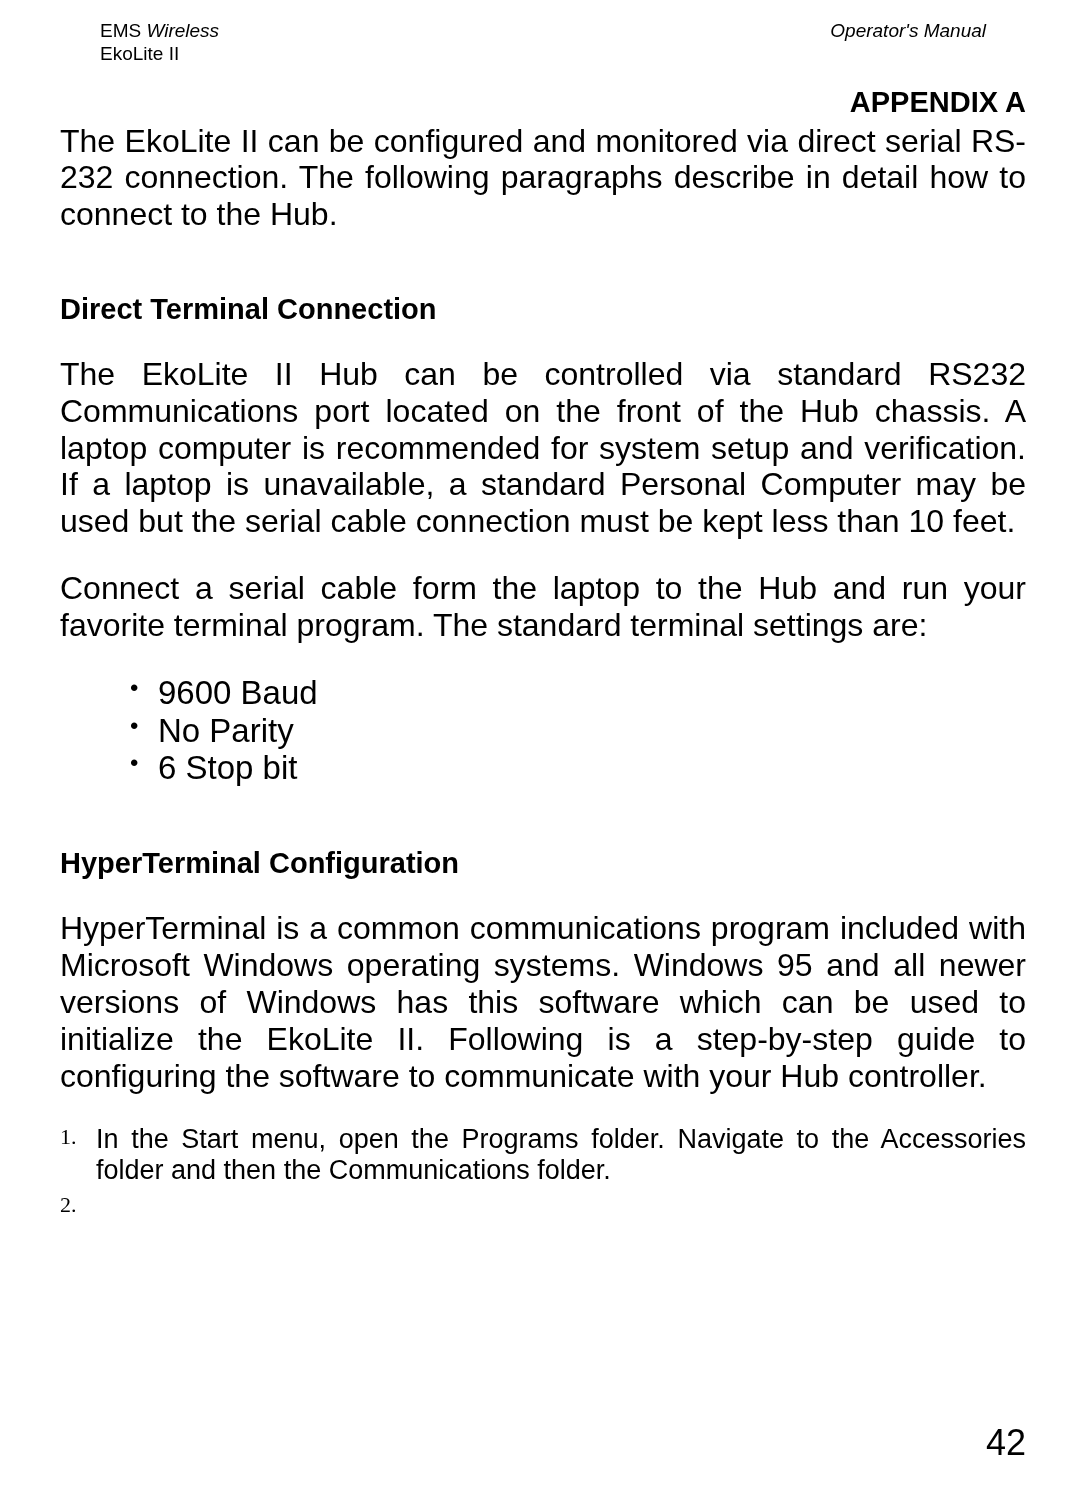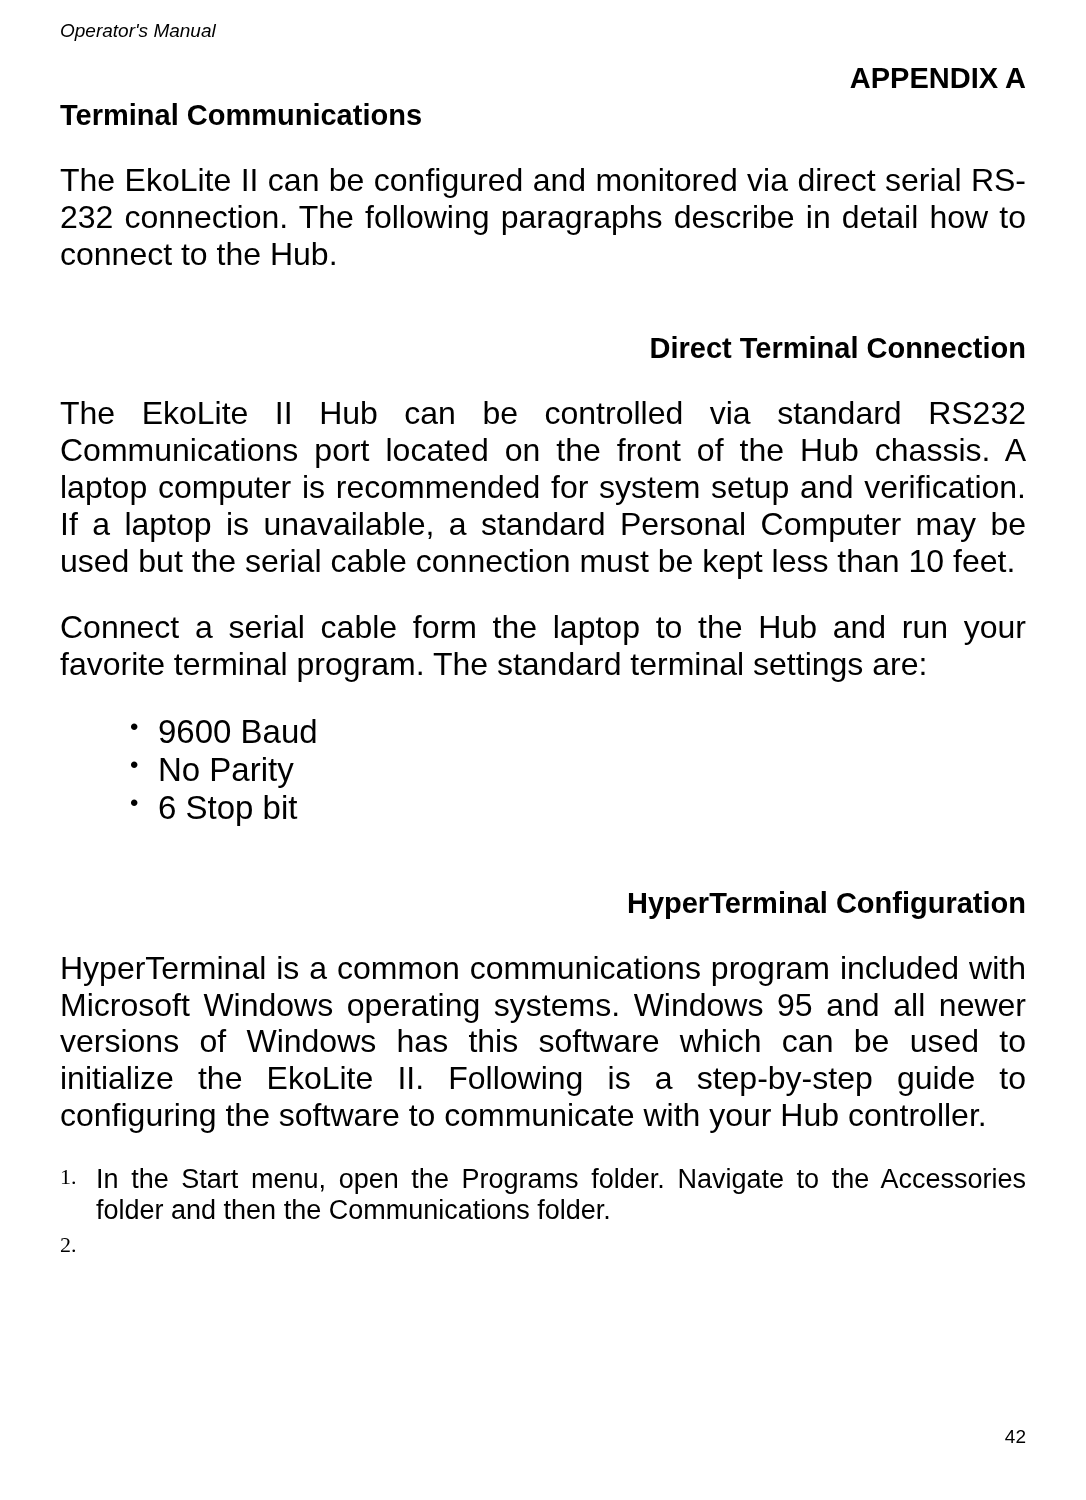--- a/index.html
+++ b/index.html
@@ -53,21 +53,20 @@
       font-size: 29px;
       font-weight: bold;
       margin-top: 0px;
       margin-bottom: 30px;
     }
     .subsection-heading {
       font-size: 29px;
       font-weight: bold;
       margin-top: 30px;
       margin-bottom: 30px;
-      text-align: right;
     }
     .body-text {
       font-size: 32px;
       text-align: justify;
       line-height: 1.15;
       margin-bottom: 30px;
     }
     .bullet-list {
       list-style: none;
       padding-left: 70px;
@@ -99,40 +98,45 @@
       padding-left: 36px;
     }
     .numbered-list li .num {
       position: absolute;
       left: 0;
       font-size: 22px;
       font-family: "Times New Roman", Times, serif;
     }
     .page-number {
       position: absolute;
-      bottom: 52px;
+      bottom: 36px;
       right: 60px;
-      font-size: 19px;
+      font-size: 36px;
     }
     .italic {
       font-style: italic;
     }
   </style>
 </head>
 <body>
 
 <div class="page">
 
   <div class="header">
+    <div class="header-left">
+      <div class="header-left-company">
+        <span>EMS </span><span class="italic">Wireless</span>
+      </div>
+      <div class="header-left-product">EkoLite II</div>
+    </div>
     <div class="header-right">Operator's Manual</div>
   </div>
 
   <div class="appendix-title">APPENDIX A</div>
 
-  <div class="section-heading">Terminal Communications</div>
 
   <p class="body-text">The EkoLite II can be configured and monitored via direct serial RS-232 connection.  The following paragraphs describe in detail how to connect to the Hub.</p>
 
   <div class="subsection-heading">Direct Terminal Connection</div>
 
   <p class="body-text">The EkoLite II Hub can be controlled via standard RS232 Communications port located on the front of the Hub chassis.  A laptop computer is recommended for system setup and verification.  If a laptop is unavailable, a standard Personal Computer may be used but the serial cable connection must be kept less than 10 feet.</p>
 
   <p class="body-text">Connect a serial cable form the laptop to the Hub and run your favorite terminal program.  The standard terminal settings are:</p>
 
   <ul class="bullet-list">

